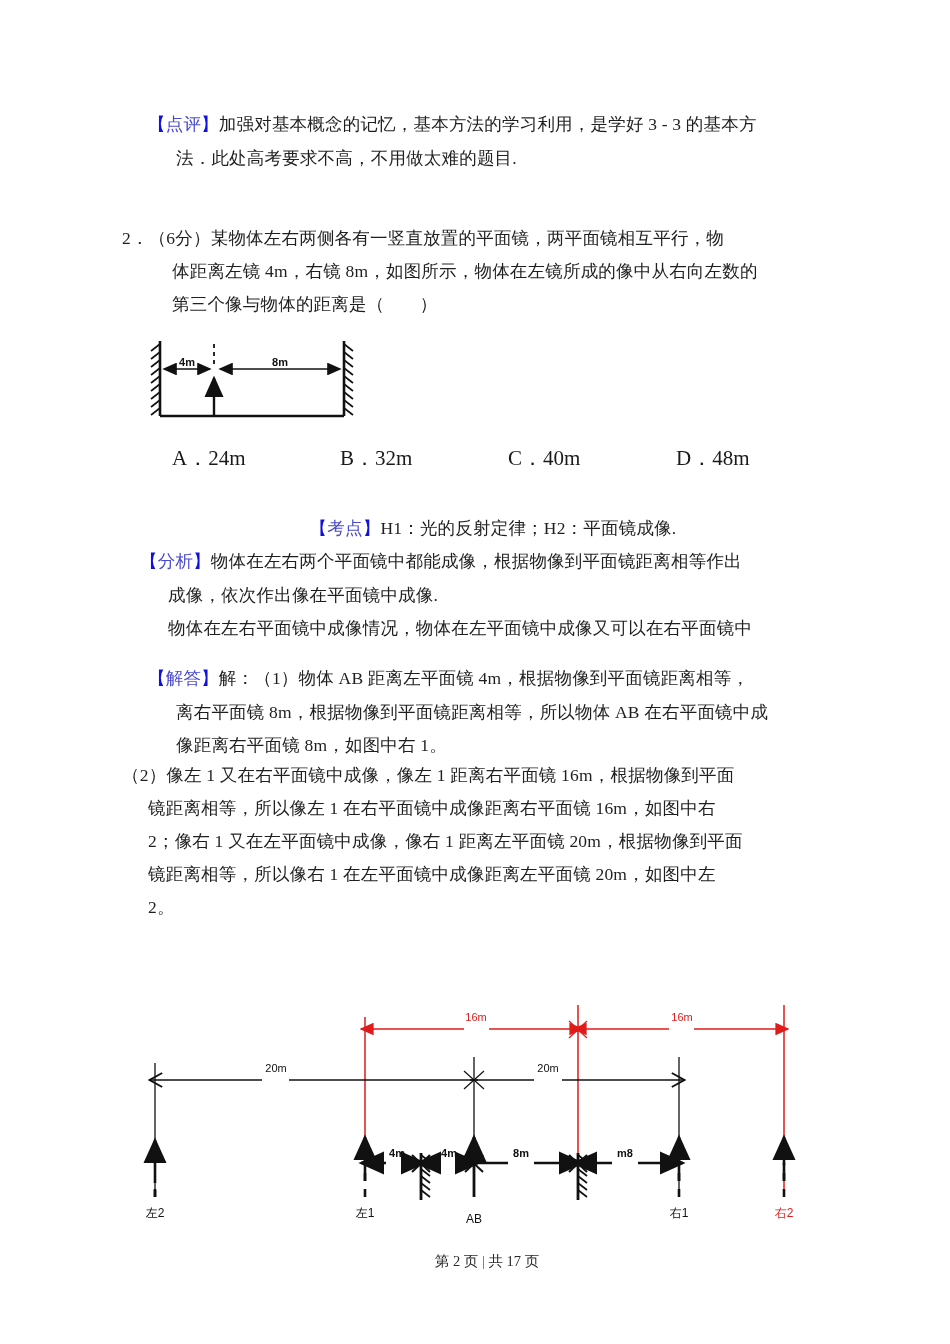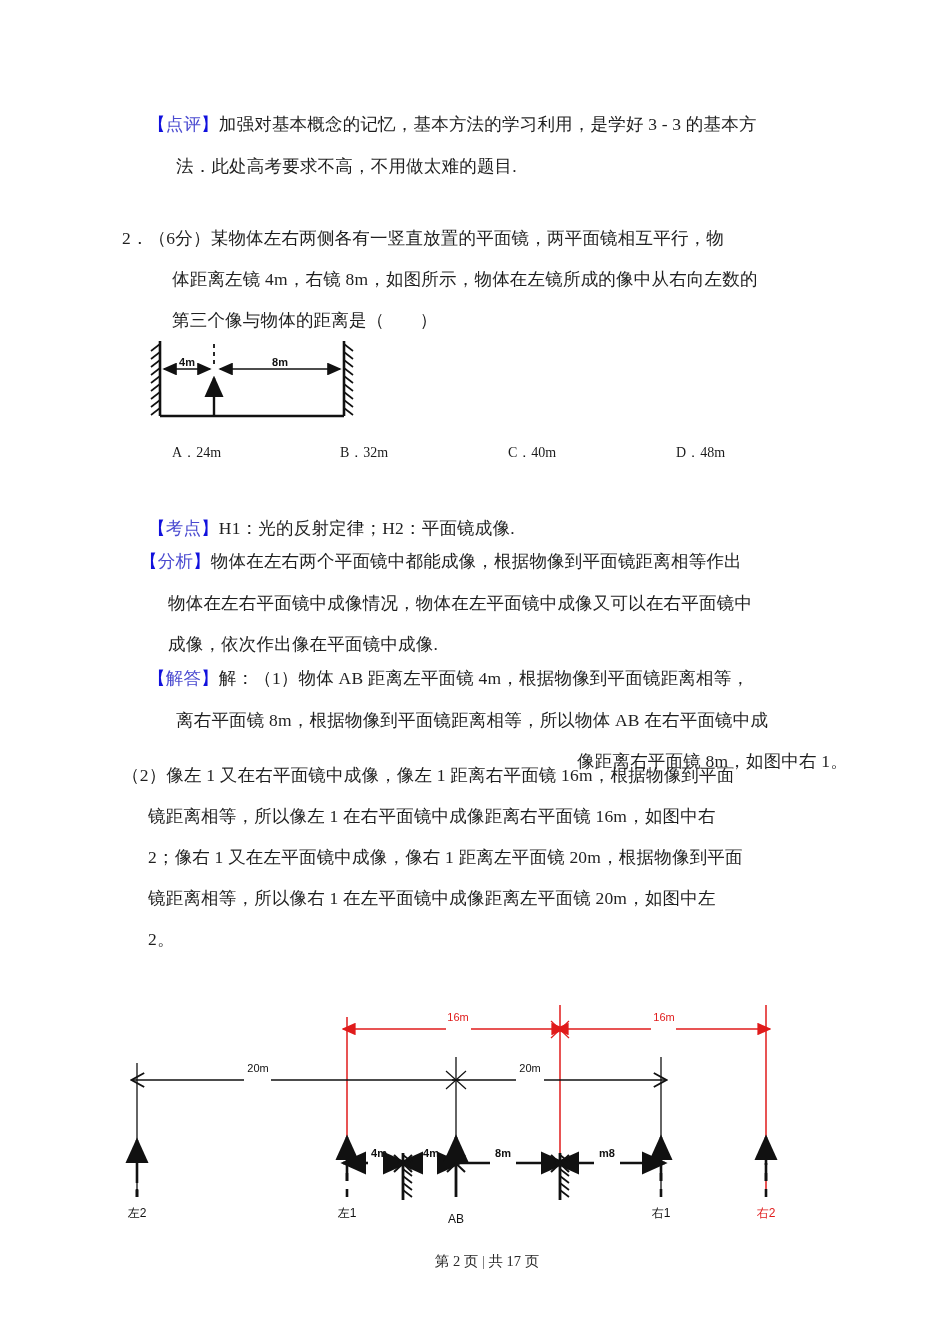--- a/index.html
+++ b/index.html
@@ -18,40 +18,40 @@
   .para{
     position:absolute;
     font-size:17.5px;
     line-height:33px;
     color:#1f1f1f;
     letter-spacing:0.2px;
   }
   .tag{color:#2222cc;font-weight:normal;font-family:Liberation Mono, monospace;}
   .tag .brk{color:#1111dd;}
   .tag .word{color:#4a4ad0;}
-  .ind{display:block;margin-top:8px;}
+  .ind{display:block;}
 
   
   .choices{
     position:absolute;
     left:172px;top:444px;
     width:660px;
-    font-size:14px;
+    font-size:21px;
     display:flex;
   }
   .choices .ch{display:block;}
   .choices .ch:nth-child(1){width:168px;}
   .choices .ch:nth-child(2){width:168px;}
   .choices .ch:nth-child(3){width:168px;}
 
   
   .fig1{position:absolute;left:148px;top:338px;width:218px;height:92px;}
 
   
-  .fig2{position:absolute;left:116px;top:985px;width:700px;height:245px;}
+  .fig2{position:absolute;left:134px;top:985px;width:700px;height:245px;}
 
   
   .footer{
     position:absolute;left:0;top:1252px;width:950px;
     text-align:center;font-size:14.5px;color:#2a2a2a;
     font-family:"Liberation Serif","DejaVu Serif",serif;
     margin-left:12px;
   }
   .footer .sep{color:#555;}
 
@@ -134,34 +134,34 @@
     </svg>
   </div>
 
   <div class="choices">
     <span class="ch"><span>A．</span><span>24m</span></span>
     <span class="ch"><span>B．</span><span>32m</span></span>
     <span class="ch"><span>C．</span><span>40m</span></span>
     <span class="ch"><span>D．</span><span>48m</span></span>
   </div>
 
-  <div class="para" style="left:148px;top:512px;width:690px;">
+  <div class="para" style="left:148px;top:512px;width:690px;text-align:center;">
     <span class="tag"><span class="brk">【</span><span class="word">考点</span><span class="brk">】</span></span><span>H1：光的反射定律；H2：平面镜成像.</span>
   </div>
 
   <div class="para" style="left:140px;top:545px;width:690px;">
     <span class="tag"><span class="brk">【</span><span class="word">分析</span><span class="brk">】</span></span><span>物体在左右两个平面镜中都能成像，根据物像到平面镜距离相等作出</span>
+    <span class="ind" style="padding-left:28px;">成像，依次作出像在平面镜中成像.</span>
     <span class="ind" style="padding-left:28px;">物体在左右平面镜中成像情况，物体在左平面镜中成像又可以在右平面镜中</span>
-    <span class="ind" style="padding-left:28px;">成像，依次作出像在平面镜中成像.</span>
   </div>
 
   <div class="para" style="left:148px;top:662px;width:700px;">
     <span class="tag"><span class="brk">【</span><span class="word">解答</span><span class="brk">】</span></span><span>解：（1）物体 AB 距离左平面镜 4m，根据物像到平面镜距离相等，</span>
     <span class="ind" style="padding-left:28px;">离右平面镜 8m，根据物像到平面镜距离相等，所以物体 AB 在右平面镜中成</span>
-    <span class="ind" style="padding-left:28px;text-align:right;">像距离右平面镜 8m，如图中右 1。</span>
+    <span class="ind" style="padding-left:28px;">像距离右平面镜 8m，如图中右 1。</span>
   </div>
 
   <div class="para" style="left:122px;top:759px;width:716px;">
     <span>（2）像左 1 又在右平面镜中成像，像左 1 距离右平面镜 16m，根据物像到平面</span>
     <span class="ind" style="padding-left:26px;">镜距离相等，所以像左 1 在右平面镜中成像距离右平面镜 16m，如图中右</span>
     <span class="ind" style="padding-left:26px;">2；像右 1 又在左平面镜中成像，像右 1 距离左平面镜 20m，根据物像到平面</span>
     <span class="ind" style="padding-left:26px;">镜距离相等，所以像右 1 在左平面镜中成像距离左平面镜 20m，如图中左</span>
     <span class="ind" style="padding-left:26px;">2。</span>
   </div>
 

